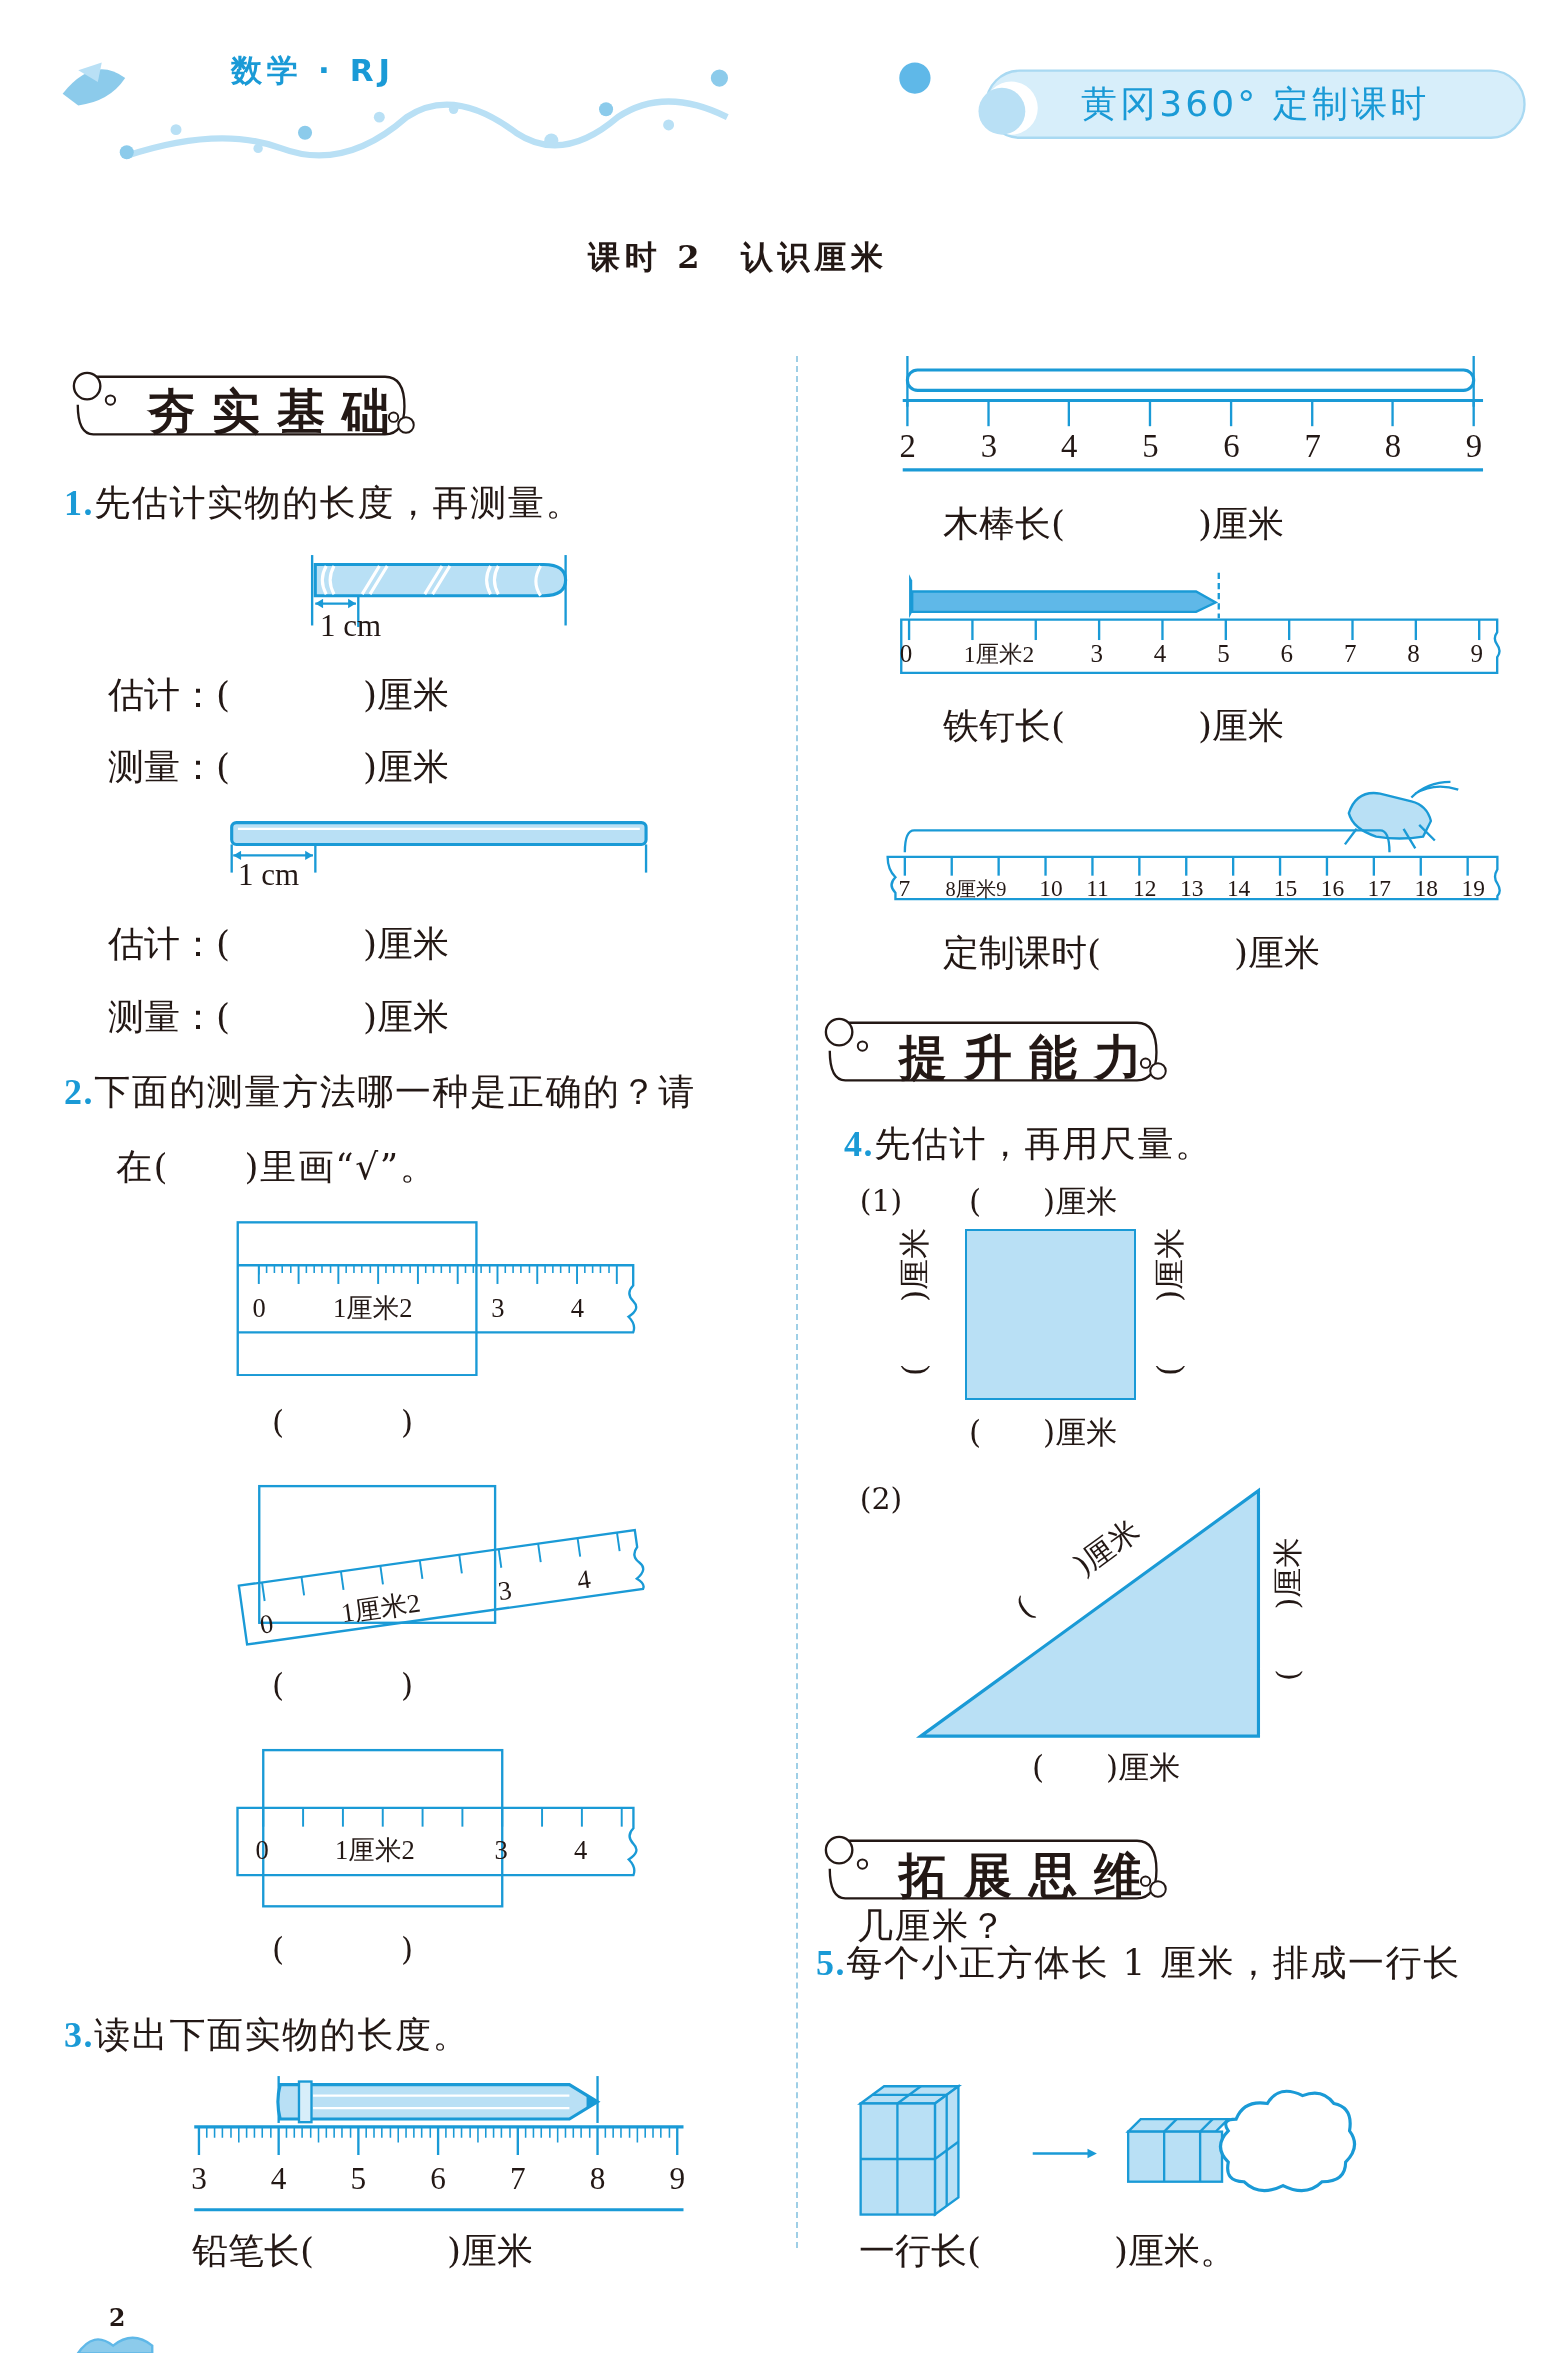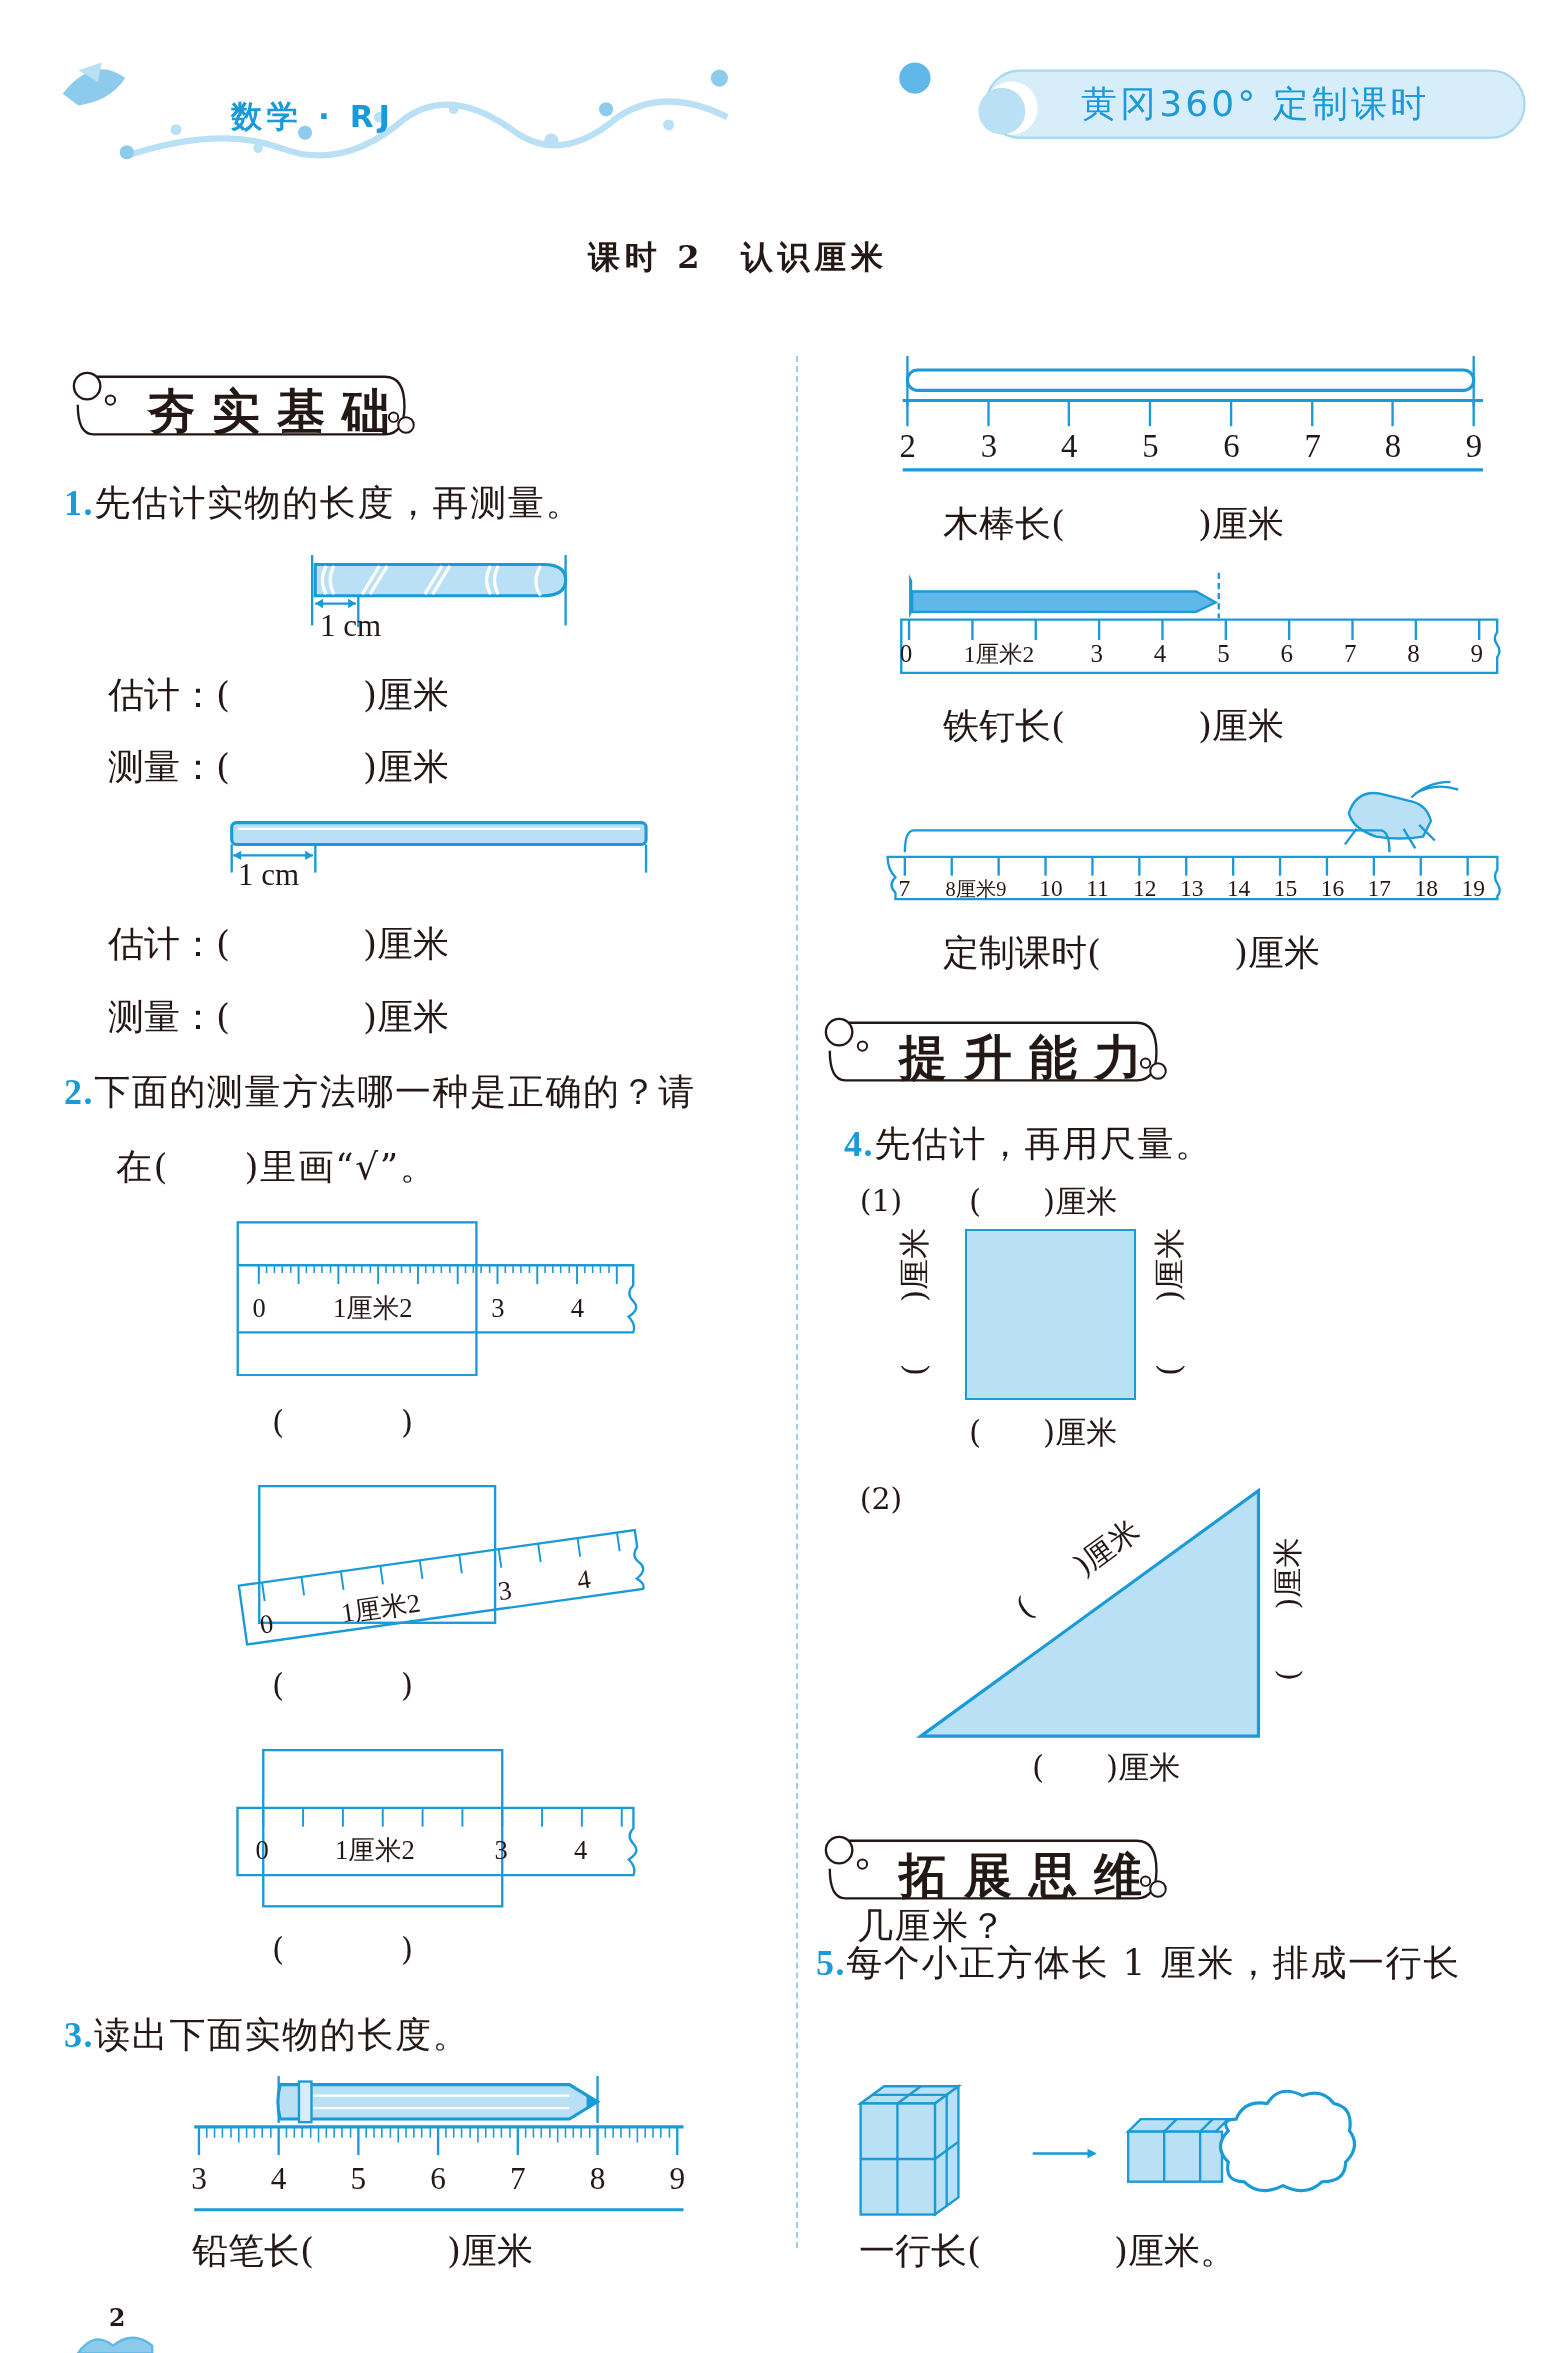--- a/index.html
+++ b/index.html
@@ -11,21 +11,21 @@
   .qnum{color:#1a9ad6;font-weight:bold;font-family:"Liberation Serif",serif;}
   .fill{font-size:36px;white-space:nowrap;}
   .fill .gap{display:inline-block;width:133px;}
   .paren{font-size:31px;white-space:nowrap;}
   .paren .gap{display:inline-block;width:117px;}
   .banner{position:absolute;height:61px;}
   .banner svg{position:absolute;left:0;top:0;}
   .banner .txt{position:absolute;left:74px;top:4.7px;font-size:48px;font-weight:bold;letter-spacing:17px;
     font-family:"DejaVu Sans","Liberation Sans",sans-serif;color:#231815;}
   .divider{position:absolute;left:796px;top:356px;width:0;height:1892px;border-left:2.3px dashed #9fcfe6;}
-  .header-subject{font-size:31px;color:#1a9ad6;letter-spacing:4.7px;font-weight:bold;margin-top:46px;}
+  .header-subject{font-size:31px;color:#1a9ad6;letter-spacing:4.7px;font-weight:bold;}
   .header-brand{font-size:36px;color:#1a9ad6;letter-spacing:3.1px;}
   .title{font-size:32px;font-weight:bold;letter-spacing:4.7px;}
   .tick-label{font-family:"Liberation Serif",serif;}
   .pagenum{font-size:23.5px;font-weight:bold;}
 </style>
 </head>
 <body>
 
 <div class="abs" style="left:47px;top:31px;width:907px;height:141px;">
   <svg width="907" height="141" viewBox="0 0 1160 180">

